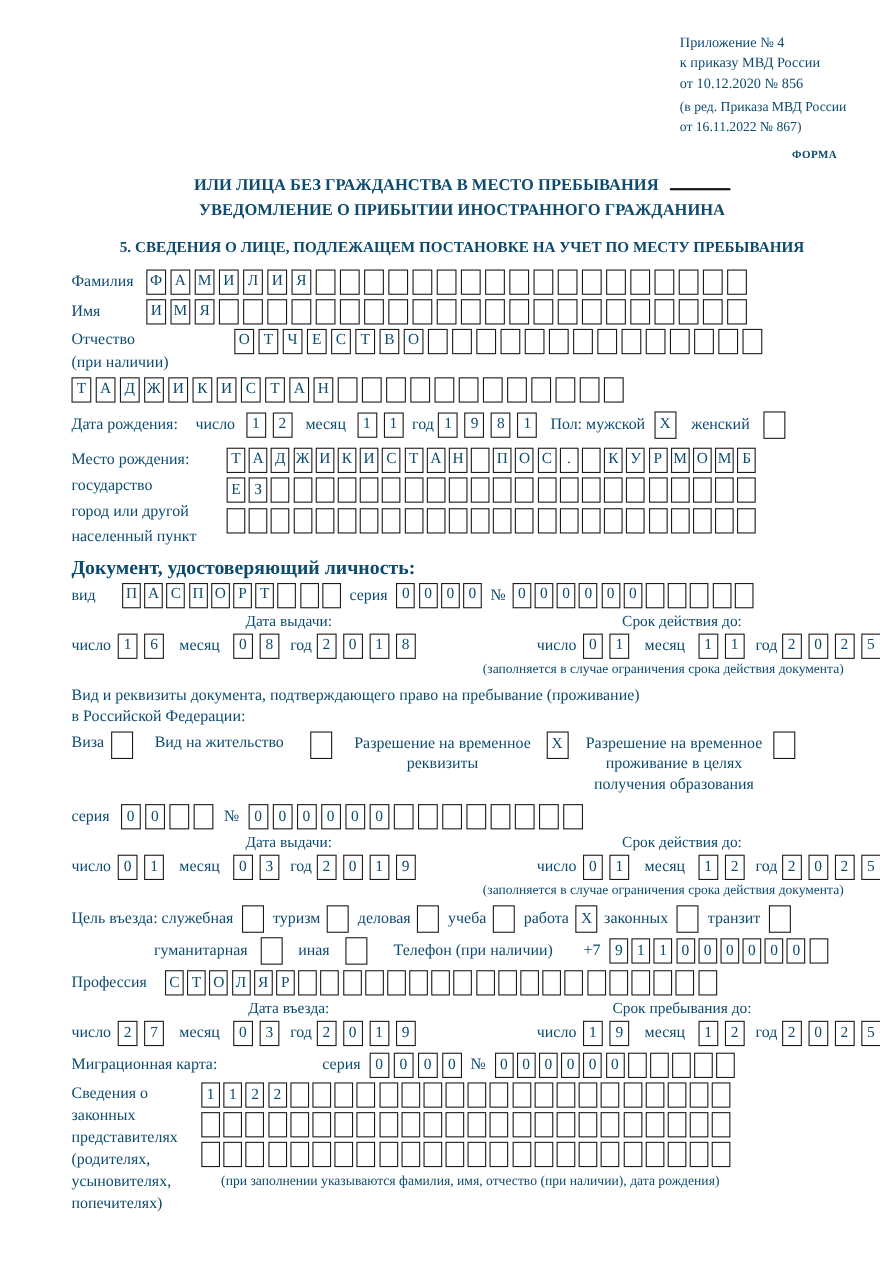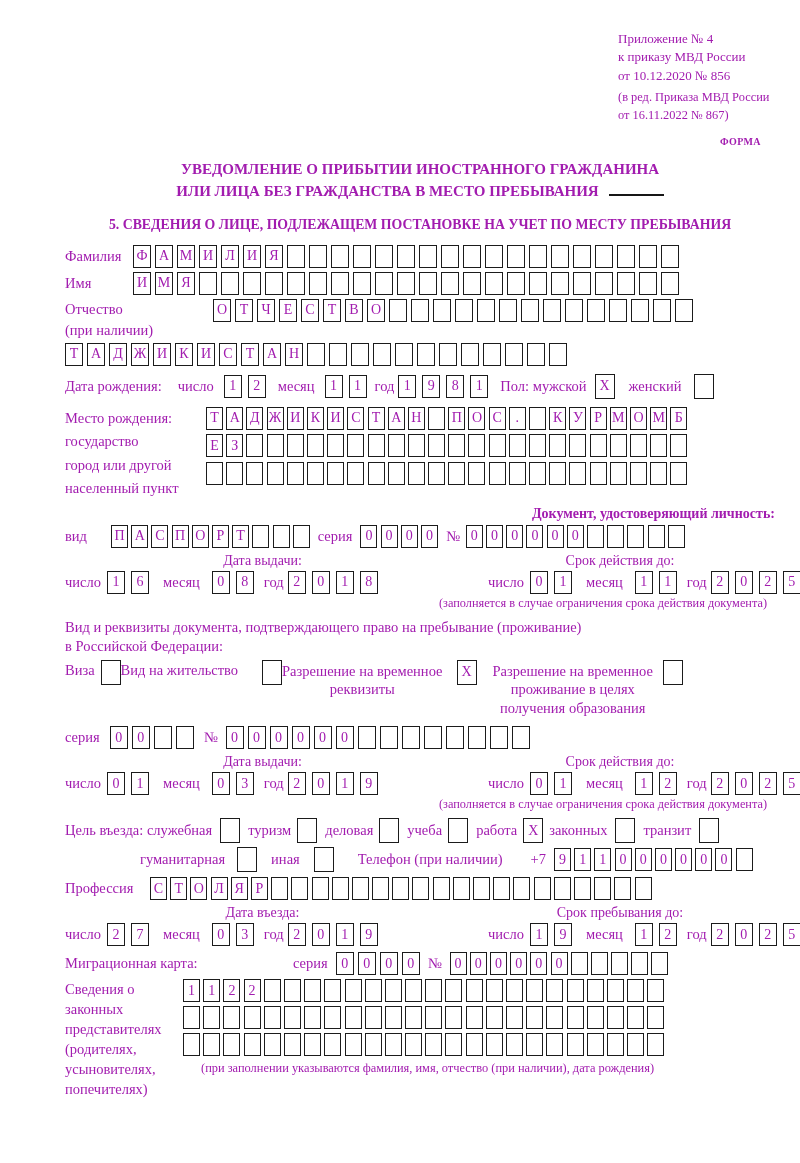--- a/index.html
+++ b/index.html
@@ -1,18 +1,18 @@
 <!DOCTYPE html>
 <html><head>
 <meta charset="utf-8">
 <style>
   * { margin:0; padding:0; box-sizing:border-box; }
   html,body { background:#ffffff; }
   .page {
-    width:800px; height:1163px; background:#fff; color:#a21caf;
+    width:800px; height:1163px; background:#fff; color:#0c4a6e;
     font-family:"Liberation Serif", serif; font-size:14.5px;
     padding:30px 25px 0 65px; overflow:hidden; position:relative;
   }
   .hdr { margin-left:553px; font-size:13px; line-height:1.42; }
   .hdr-sub { margin-top:4px; font-size:12.4px; line-height:1.4; }
   .forma { margin-top:12px; text-align:right; padding-right:14px; font-weight:bold; font-size:10px; letter-spacing:.4px; }
   .title { margin-top:12px; text-align:center; font-weight:bold; font-size:15px; line-height:1.45; }
   .uline { display:inline-block; width:55px; border-bottom:2px solid #161616; margin-left:10px; }
   .sec { margin-top:14px; text-align:center; font-weight:bold; font-size:13.8px; white-space:nowrap; }
   .row { display:flex; align-items:center; flex-wrap:nowrap; }
@@ -34,31 +34,31 @@
     font-size:14px; background:#fff;
   }
   .cells.sm .cell { width:17px; }
   .cb-wrap .cell { width:20px; height:25px; }
   .two-line { line-height:21px; }
   .bp-labels { line-height:23.5px; }
   .bp-rows > .cells { margin-bottom:4.5px; }
   .lr-labels { line-height:20px; }
   .lr-rows > .cells { margin-bottom:4px; }
   .lr-note { font-size:12.4px; margin-top:5px; margin-left:18px; white-space:nowrap; }
-  .doc-head { margin-top:5px; text-align:right; font-weight:bold; font-size:14px; }
+  .doc-head { margin-top:5px; text-align:left; font-weight:bold; font-size:18px; }
   .date-hdrs { display:flex; margin-top:5px; font-size:14px; }
   .dh-left { width:395px; text-align:center; flex:0 0 auto; }
   .dh-right { width:320px; text-align:center; flex:0 0 auto; }
   .dg-left { display:flex; align-items:center; width:395px; flex:0 0 auto; }
   .dg-right { display:flex; align-items:center; margin-left:28px; }
   .note { font-size:12.3px; text-align:right; padding-right:8px; margin-top:2px; }
   .txt { margin-top:8px; }
   .clabel { text-align:center; line-height:1.3; white-space:nowrap; }
   .ml4{margin-left:4px}.ml6{margin-left:6px}.ml8{margin-left:8px}.ml10{margin-left:10px}
-  .ml12{margin-left:12px}.ml14{margin-left:14px}.ml16{margin-left:16px}.ml20{}
+  .ml12{margin-left:12px}.ml14{margin-left:14px}.ml16{margin-left:16px}.ml20{margin-left:20px}
   .ml24{margin-left:24px}.ml28{margin-left:28px}.ml75{margin-left:75px}
   .mt2{margin-top:2px}.mt3{margin-top:3px}.mt4{margin-top:4px}.mt5{margin-top:5px}
   .mt6{margin-top:6px}.mt8{margin-top:8px}.mt12{margin-top:12px}
 </style>
 </head>
 <body>
 
 <div class="page">
 
   <div class="hdr">
@@ -67,24 +67,24 @@
     <div>от 10.12.2020 № 856</div>
     <div class="hdr-sub">
       <div>(в ред. Приказа МВД России</div>
       <div>от 16.11.2022 № 867)</div>
     </div>
   </div>
 
   <div class="forma">ФОРМА</div>
 
   <div class="title">
-    <div>УВЕДОМЛЕНИЕ О ПРИБЫТИИ ИНОСТРАННОГО ГРАЖДАНИНА</div>
     <div>
       <span>ИЛИ ЛИЦА БЕЗ ГРАЖДАНСТВА В МЕСТО ПРЕБЫВАНИЯ</span><span class="uline"></span>
     </div>
+    <div>УВЕДОМЛЕНИЕ О ПРИБЫТИИ ИНОСТРАННОГО ГРАЖДАНИНА</div>
   </div>
 
   <div class="sec">5. СВЕДЕНИЯ О ЛИЦЕ, ПОДЛЕЖАЩЕМ ПОСТАНОВКЕ НА УЧЕТ ПО МЕСТУ ПРЕБЫВАНИЯ</div>
 
   <div class="row mt12">
     <span class="lbl w68">Фамилия</span>
     <span class="cells">
         <span class="cell">Ф</span>
         <span class="cell">А</span>
         <span class="cell">М</span>

